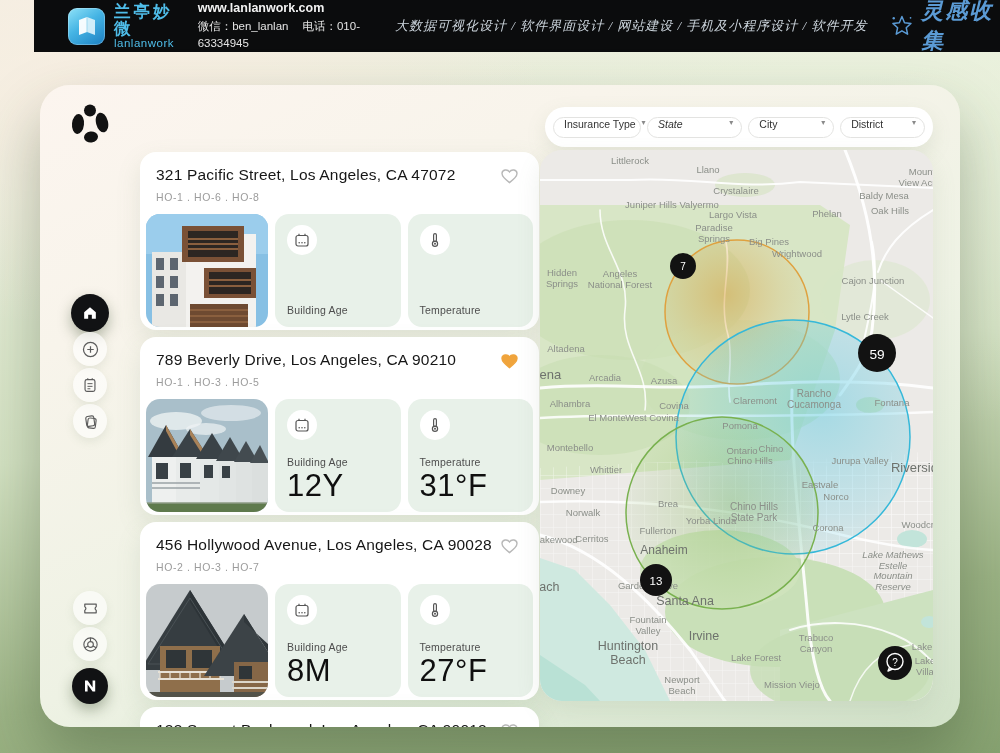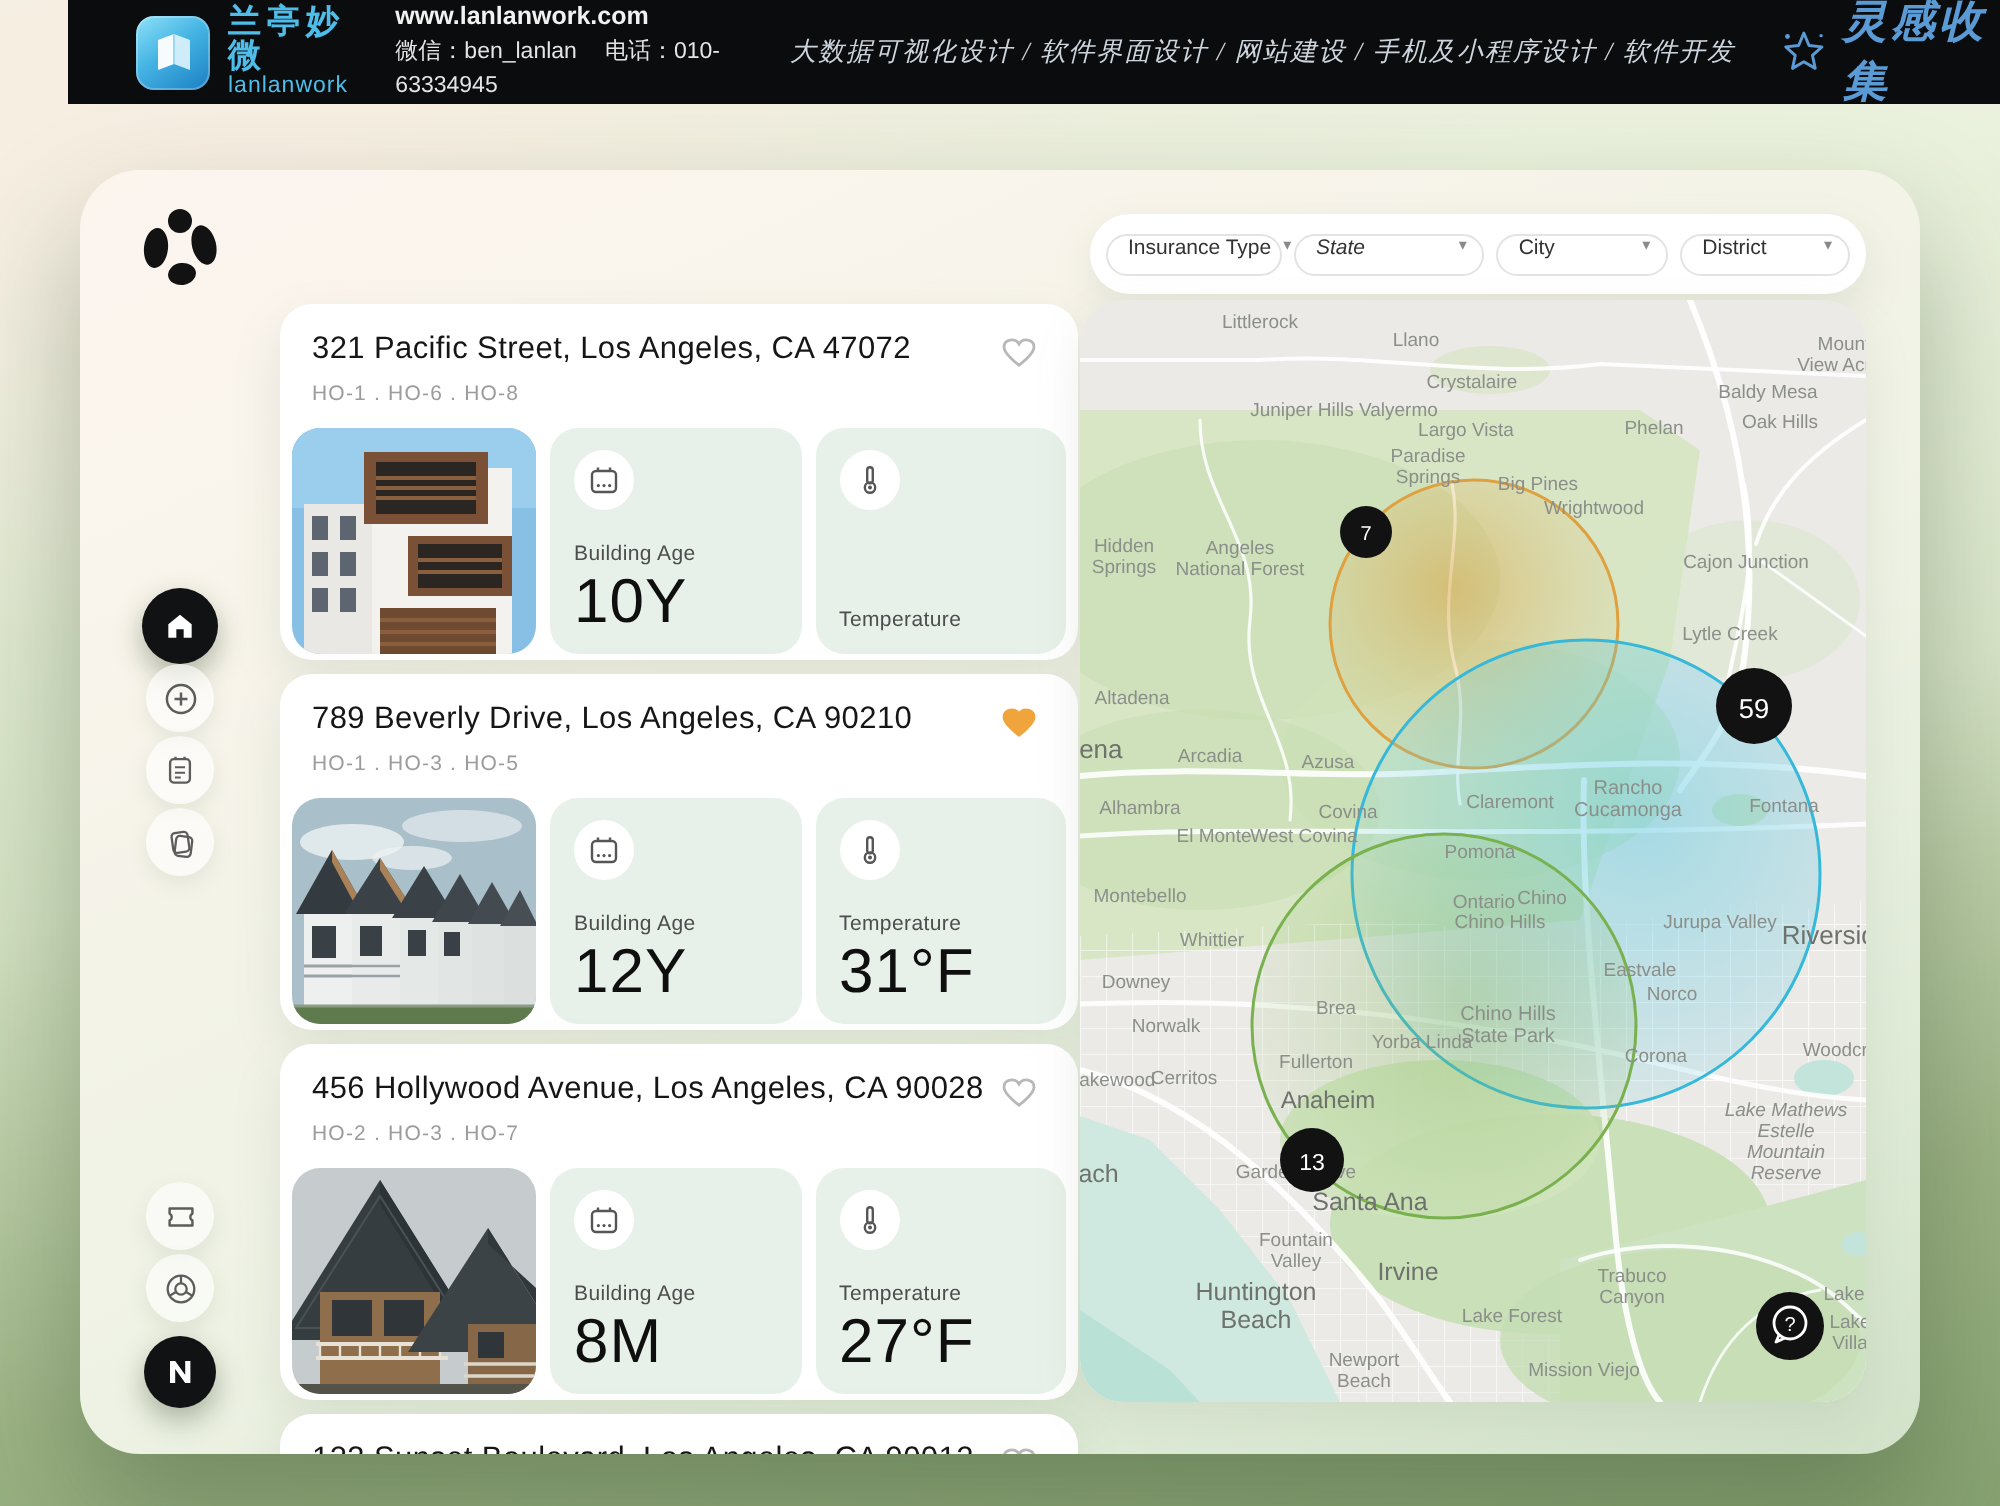--- a/index.html
+++ b/index.html
@@ -201,21 +201,20 @@
           <div class="icircle">
             <svg width="16" height="16" viewBox="0 0 16 16">
               <rect x="2" y="3.5" width="12" height="10.5" rx="2" fill="none" stroke="#565656" stroke-width="1.2"></rect>
               <path d="M5 3.5 V1.8 M11 3.5 V1.8" stroke="#565656" stroke-width="1.2"></path>
               <circle cx="5.2" cy="10.8" r=".8" fill="#565656"></circle>
                 <circle cx="8" cy="10.8" r=".8" fill="#565656"></circle>
                 <circle cx="10.8" cy="10.8" r=".8" fill="#565656"></circle>
             </svg>
           </div>
           <div class="tlabel">Building Age</div>
-          <div class="tvalue">10Y</div>
         </div>
         <div class="tile">
           <div class="icircle">
             <svg width="16" height="16" viewBox="0 0 16 16">
               <rect x="6.6" y="1.6" width="2.8" height="8" rx="1.4" fill="none" stroke="#565656" stroke-width="1.2"></rect>
               <circle cx="8" cy="11.8" r="2.6" fill="none" stroke="#565656" stroke-width="1.2"></circle>
               <circle cx="8" cy="11.8" r="1" fill="#565656"></circle>
             </svg>
           </div>
           <div class="tlabel">Temperature</div>

